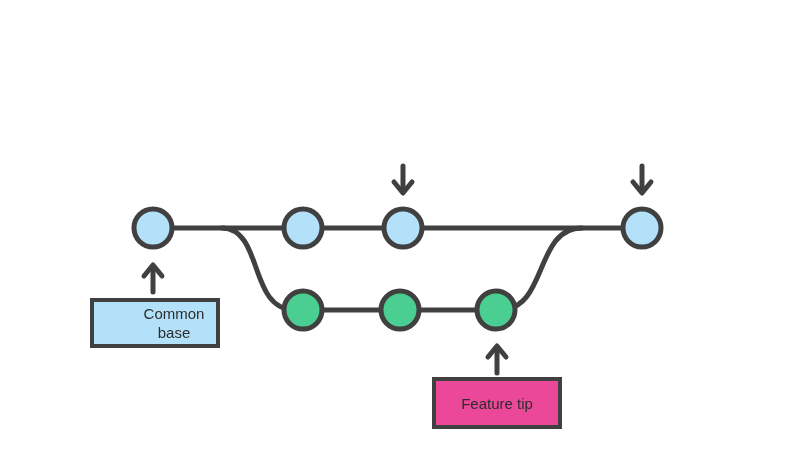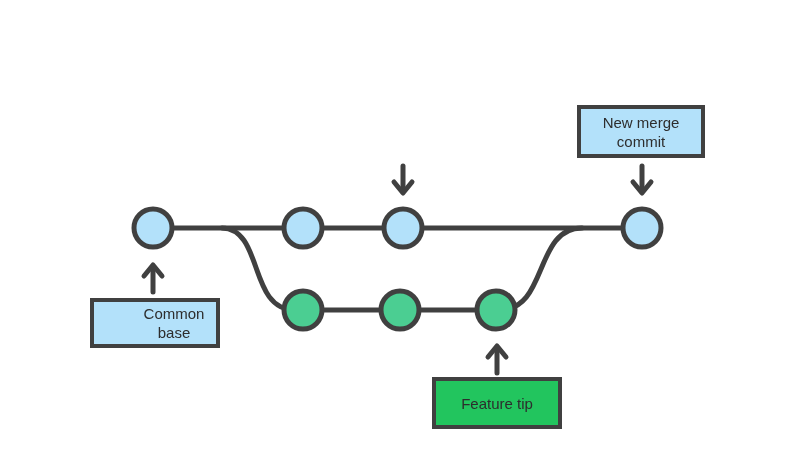--- a/index.html
+++ b/index.html
@@ -52,21 +52,21 @@
     display: flex;
     align-items: center;
     justify-content: center;
     text-align: center;
     font-size: 15px;
     line-height: 19px;
     color: #2d2d2d;
     padding: 2px 6px;
   }
   .callout-blue { background: #b3e1fa; }
-  .callout-green { background: #22c55e; }
+  .callout-green { background: #ec4899; }
 </style>
 </head>
 <body>
 
 <div class="stage">
 
   <svg class="diagram-svg" viewBox="0 0 800 458" xmlns="http://www.w3.org/2000/svg">
 
     <path class="edge" d="M153,228 H642"></path>
     <path class="edge" d="M222,228 C264,229 248,310 295,310"></path>
@@ -97,19 +97,18 @@
       <path class="arrow-head" d="M144,276 L153,265 L162,276"></path>
     </g>
 
     <g>
       <path class="arrow-stem" d="M497,373 V349"></path>
       <path class="arrow-head" d="M488,357 L497,346 L506,357"></path>
     </g>
   </svg>
 
 
-  <div class="callout callout-blue" style="left:577px; top:105px; width:128px; height:53px;">New merge commit</div>
 
   <div class="callout callout-blue" style="left:90px; top:298px; width:130px; height:50px;padding-left:44px;">Common base</div>
 
   <div class="callout callout-green" style="left:432px; top:377px; width:130px; height:52px;">Feature tip</div>
 
 </div>
 
 </body></html>

